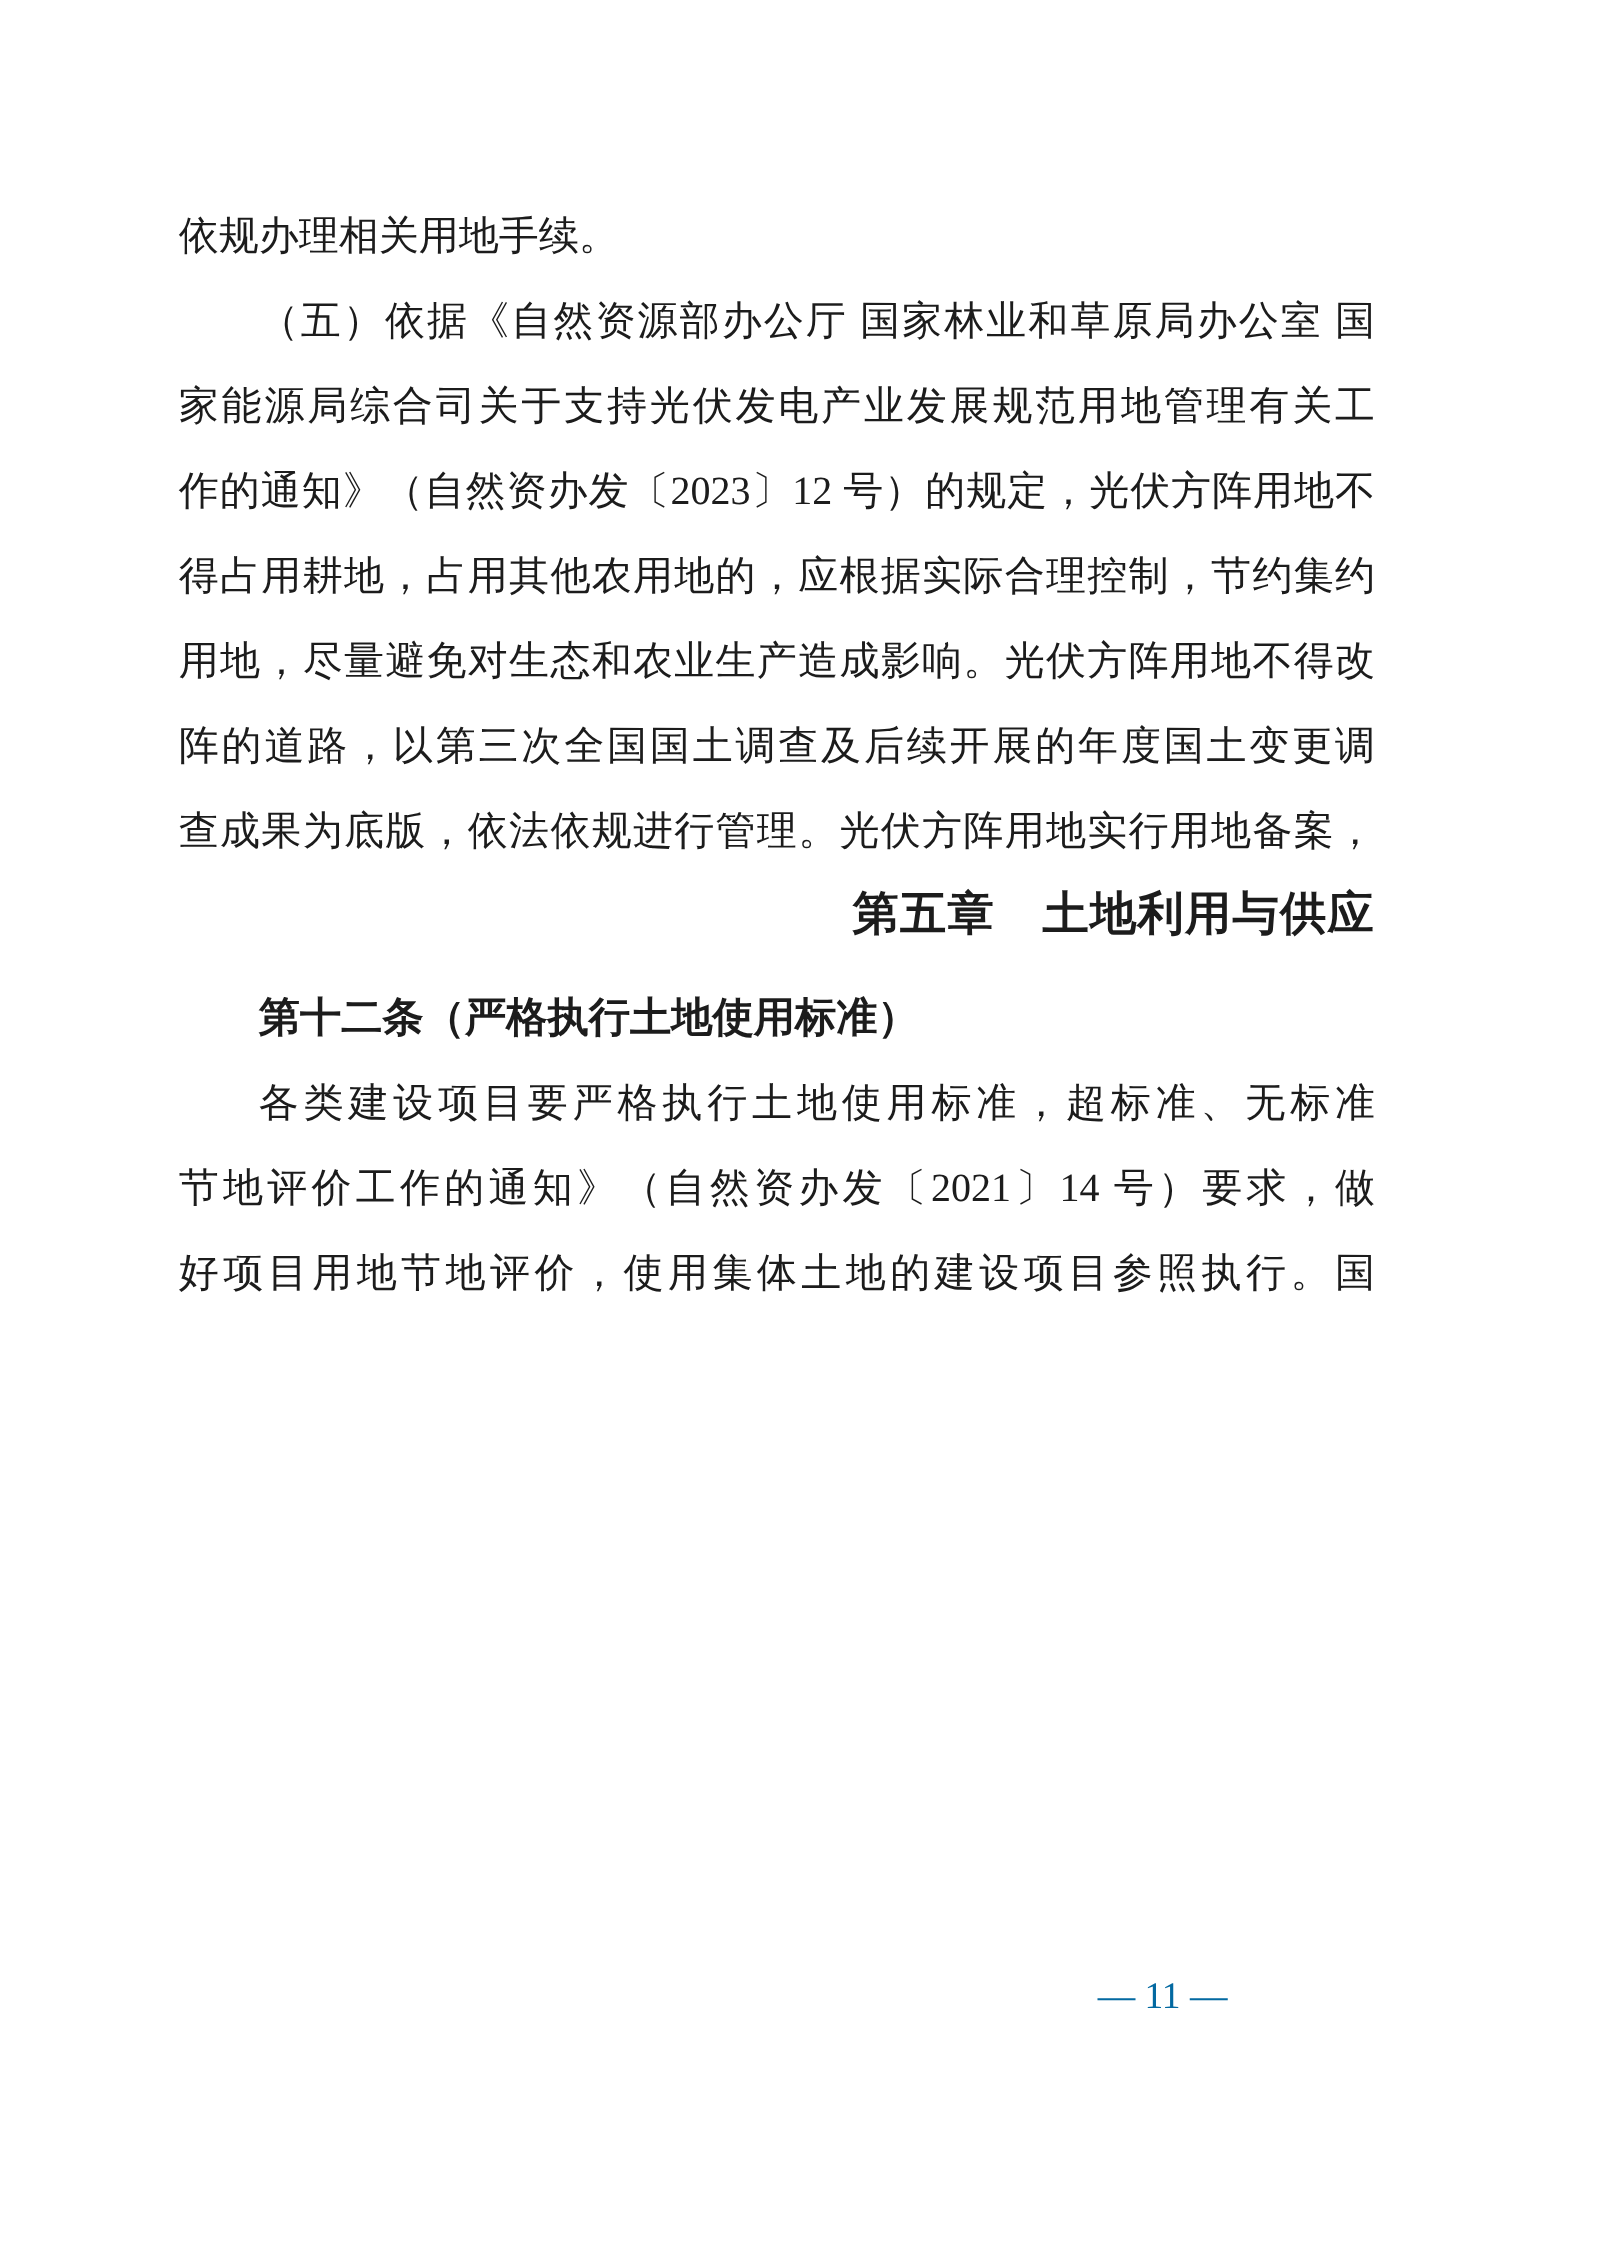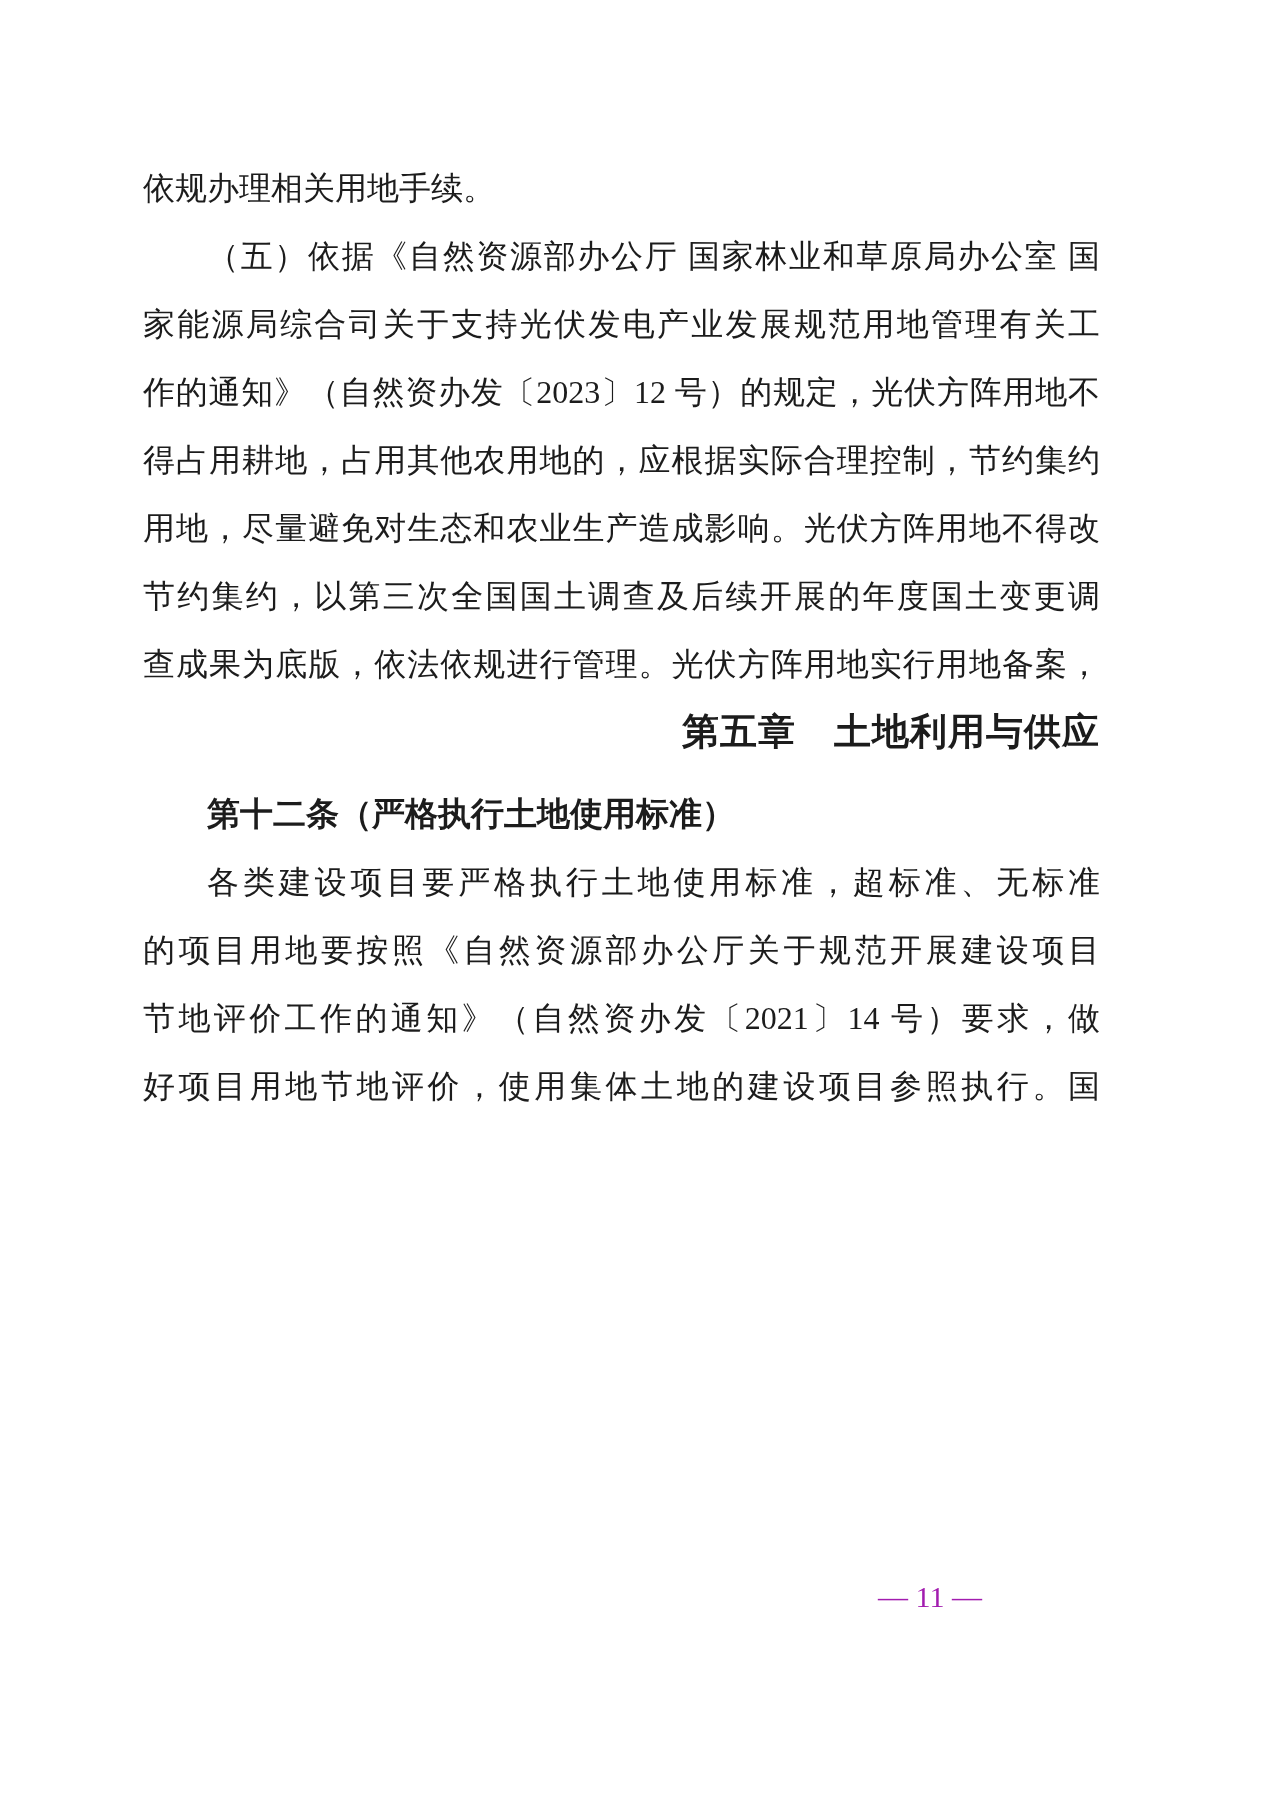--- a/index.html
+++ b/index.html
@@ -56,44 +56,43 @@
     height: 68px;
     margin-top: 14px;
     text-indent: 64px;
   }
   .page-footer {
     position: absolute;
     right: 190px;
     top: 1576px;
     font-size: 30px;
     line-height: 42px;
-    color: #a21caf;
+    color: #0369a1;
     font-family: "Liberation Serif", "DejaVu Serif", serif;
   }
 </style>
 </head>
 <body>
 
 <div class="page">
   <div class="document-body">
       <div class="paragraph">
         <div class="line">依规办理相关用地手续。</div>
       </div>
       <div class="paragraph">
         <div class="line indent justify">（五）依据《自然资源部办公厅 国家林业和草原局办公室 国</div>
         <div class="line justify">家能源局综合司关于支持光伏发电产业发展规范用地管理有关工</div>
         <div class="line justify">作的通知》（自然资办发〔2023〕12 号）的规定，光伏方阵用地不</div>
         <div class="line justify">得占用耕地，占用其他农用地的，应根据实际合理控制，节约集约</div>
         <div class="line justify">用地，尽量避免对生态和农业生产造成影响。光伏方阵用地不得改</div>
-        <div class="line justify">节约集约，以第三次全国国土调查及后续开展的年度国土变更调</div>
+        <div class="line justify">阵的道路，以第三次全国国土调查及后续开展的年度国土变更调</div>
         <div class="line justify">查成果为底版，依法依规进行管理。光伏方阵用地实行用地备案，</div>
       </div>
       <div class="chapter_heading">第五章　土地利用与供应</div>
       <div class="article_heading">第十二条（严格执行土地使用标准）</div>
       <div class="paragraph">
         <div class="line indent justify">各类建设项目要严格执行土地使用标准，超标准、无标准</div>
-        <div class="line justify">的项目用地要按照《自然资源部办公厅关于规范开展建设项目</div>
         <div class="line justify">节地评价工作的通知》（自然资办发〔2021〕14 号）要求，做</div>
         <div class="line justify">好项目用地节地评价，使用集体土地的建设项目参照执行。国</div>
       </div>
     </div>
   <div class="page-footer">— 11 —</div>
 </div>
 
 </body></html>

